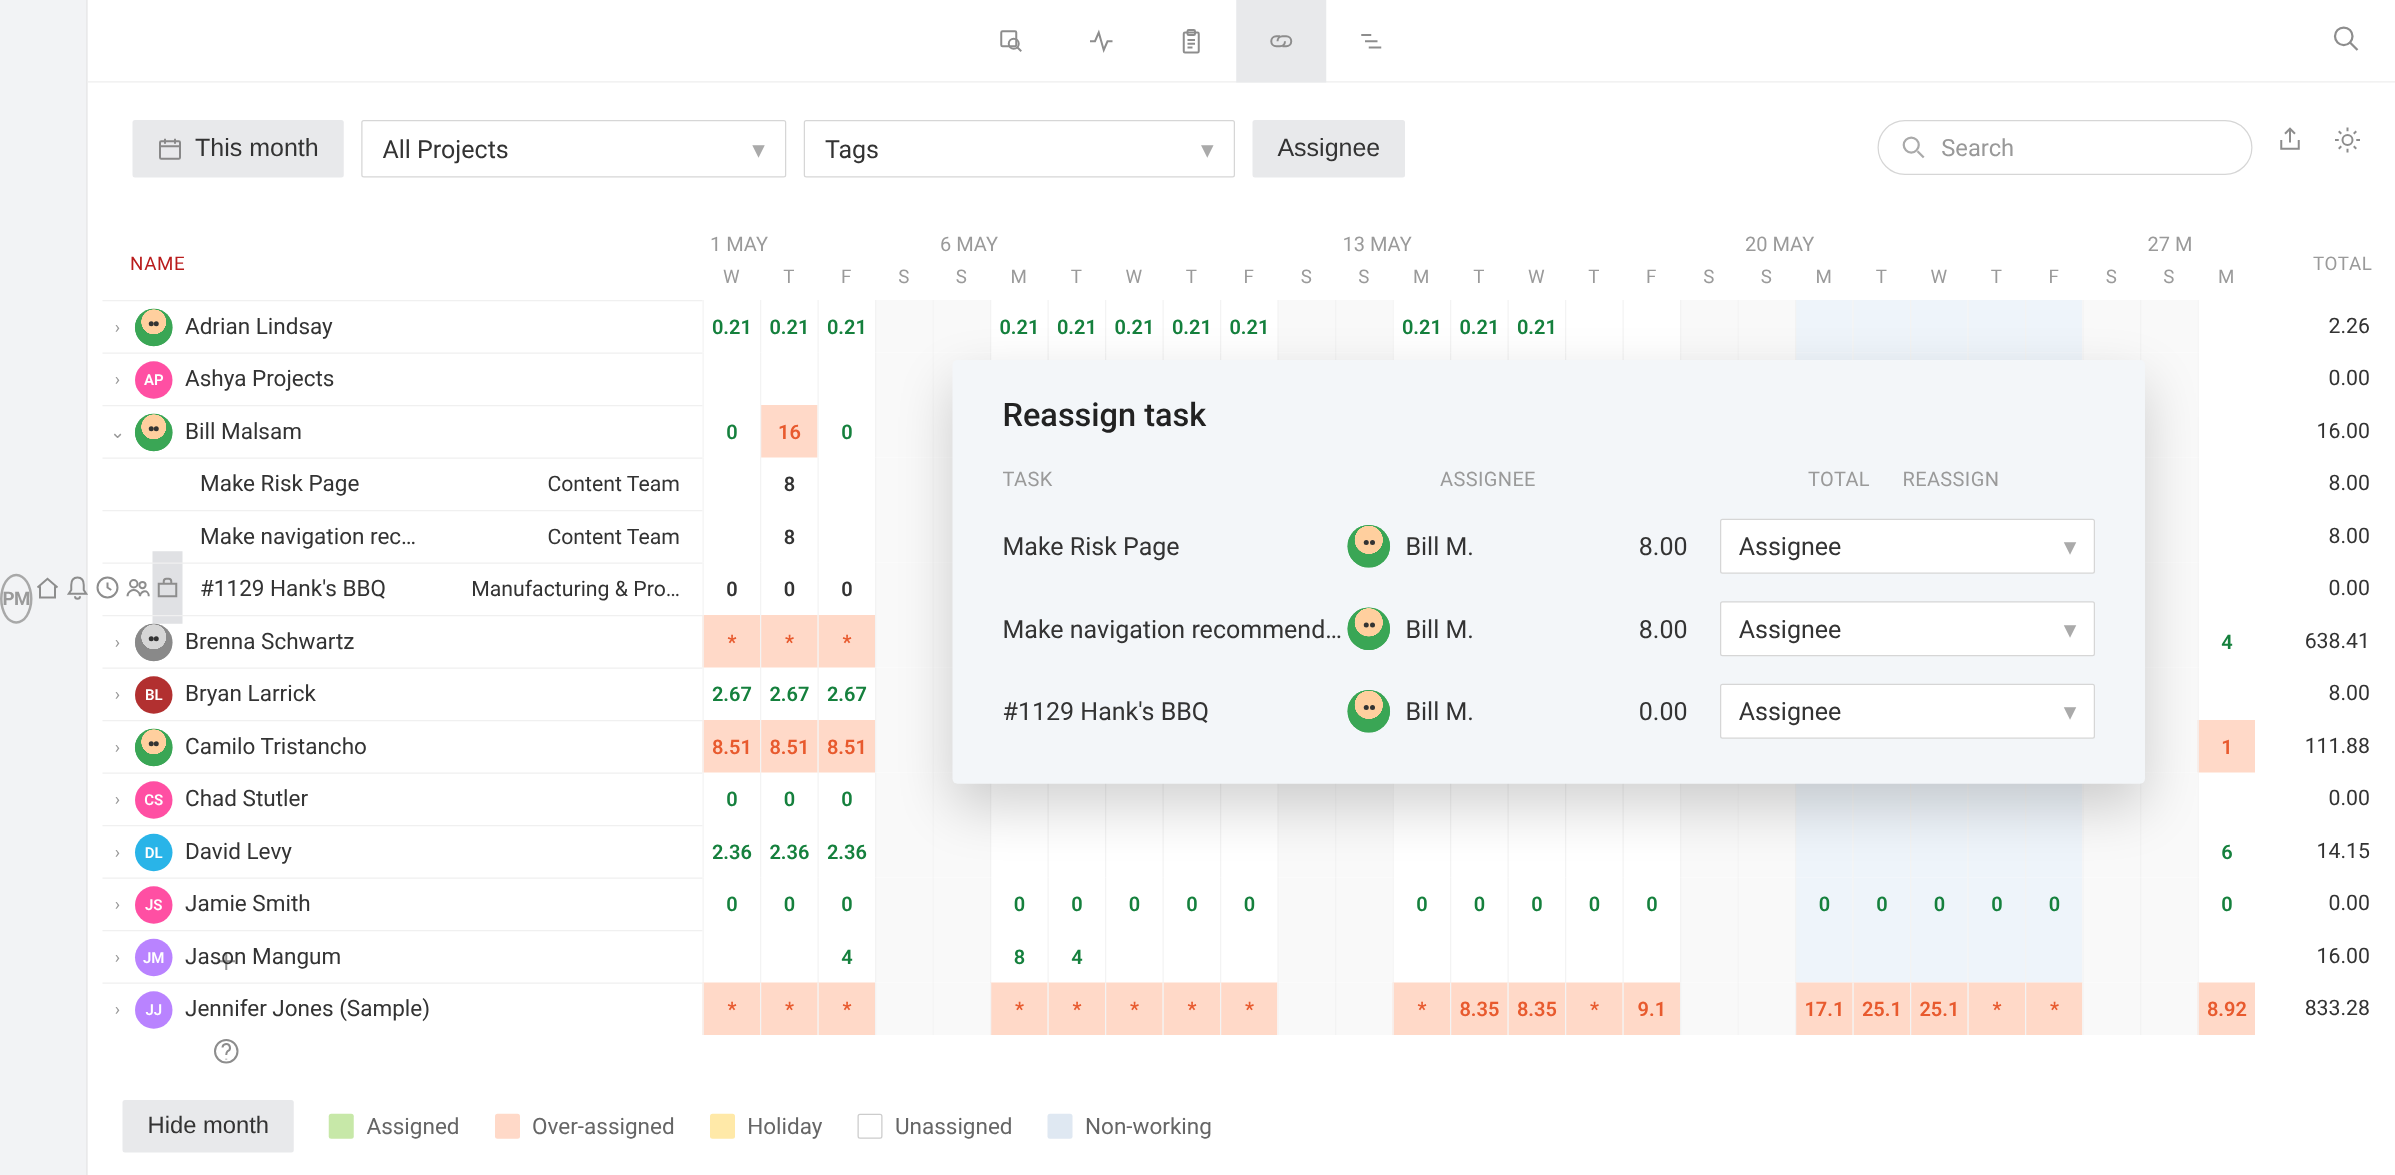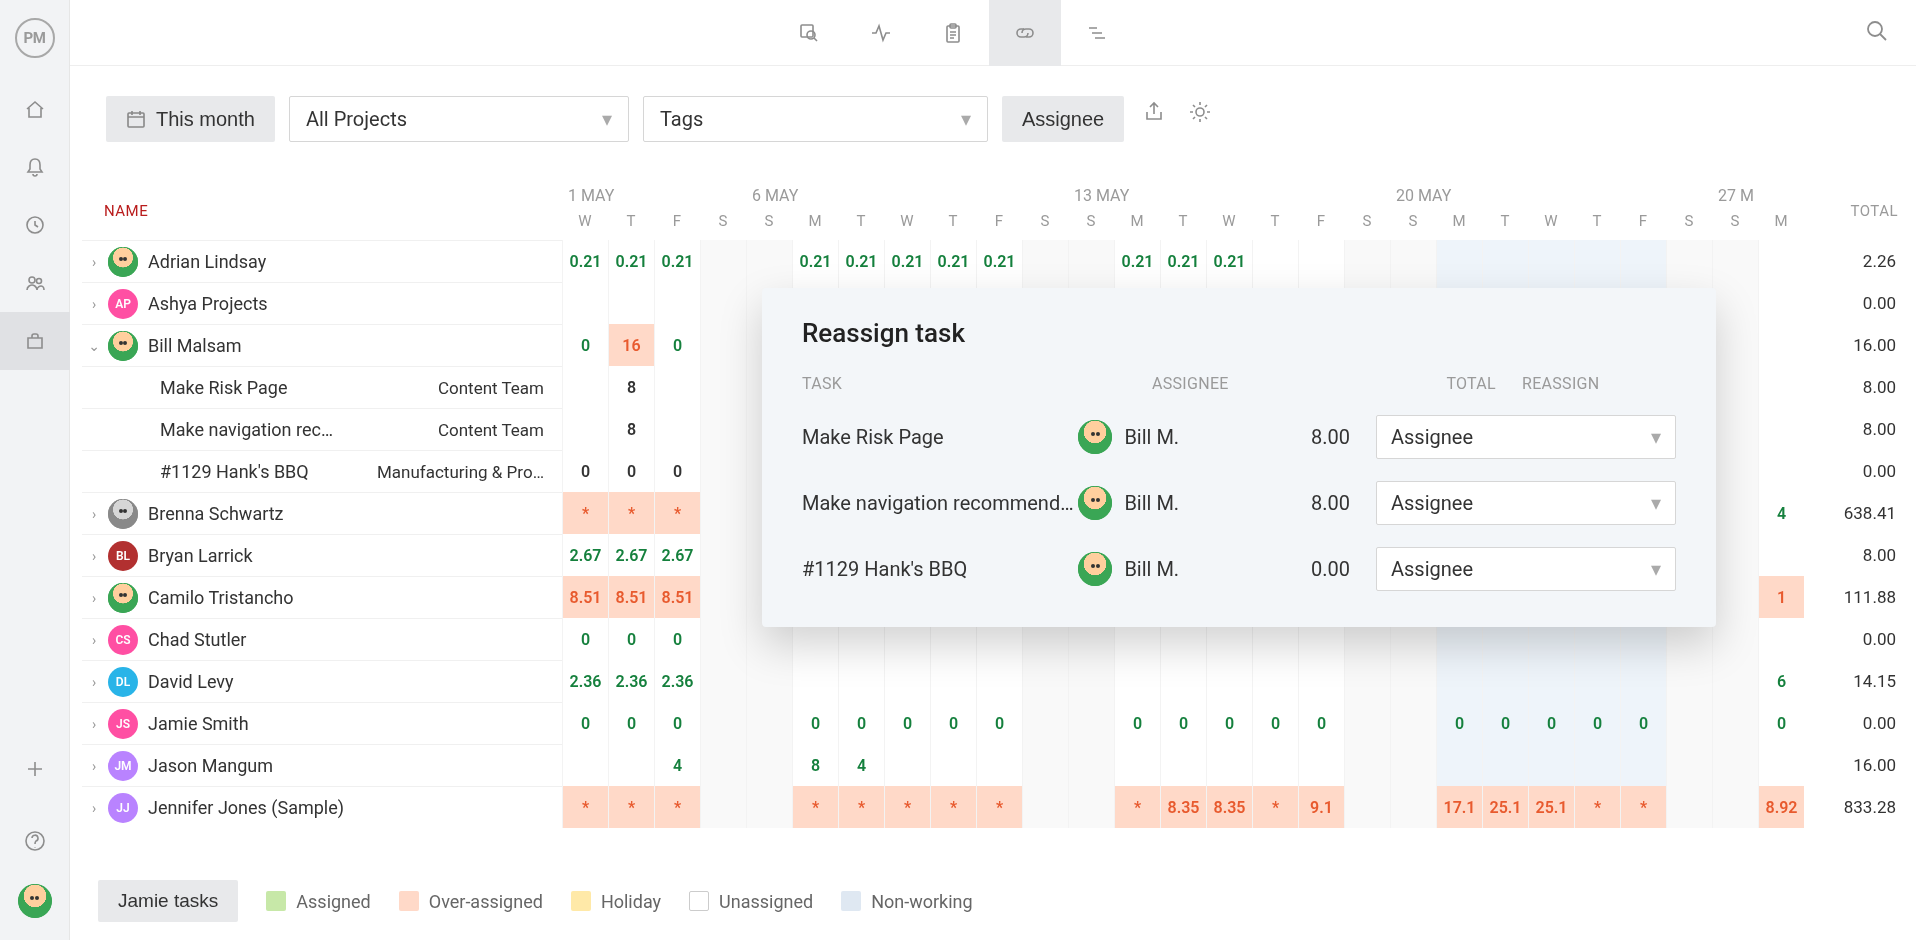--- a/index.html
+++ b/index.html
@@ -1,19 +1,19 @@
 <!DOCTYPE html>
 <html><head>
 <meta charset="utf-8">
 <style>
 * { box-sizing: border-box; margin:0; padding:0; }
 html,body { width:1916px; height:940px; font-family: -apple-system,BlinkMacSystemFont,"Segoe UI",Roboto,Arial,sans-serif; color:#333; background:#fff; overflow:hidden; }
 
 
-.rail { position:absolute; left:0; top:0; bottom:0; width:70px; background:#f2f3f5; border-right:1px solid #e6e6e6; display:flex; flex-direction:column; align-items:center; }
+.rail { position:absolute; left:0; top:0; bottom:0; width:70px; background:#f2f3f5; border-right:1px solid #e6e6e6; display:flex; align-items:center; }
 .rail .logo { width:40px; height:40px; border:2px solid #a8a8a8; border-radius:50%; margin-top:18px; display:flex; align-items:center; justify-content:center; color:#9a9a9a; font-weight:700; font-size:15px; letter-spacing:-0.5px; }
 .rail .spacer { height:22px; }
 .rail .itm { width:70px; height:58px; display:flex; align-items:center; justify-content:center; color:#8d8d8d; cursor:pointer; }
 .rail .itm.sel { background:#e0e1e4; }
 .rail .bottom { margin-top:auto; display:flex; flex-direction:column; align-items:center; gap:14px; padding-bottom:22px; }
 .rail .avatar-sm { width:34px; height:34px; border-radius:50%; background:#3aa655; display:flex; align-items:center; justify-content:center; overflow:hidden; }
 .rail svg, .topicons svg { stroke:#8d8d8d; stroke-width:1.6; fill:none; }
 
 
 .topbar { position:absolute; left:70px; right:0; top:0; height:66px; border-bottom:1px solid #eee; display:flex; align-items:center; }
@@ -197,20 +197,27 @@
       <span class="caret">▾</span>
   </div>
   <div class="drop tags">
     <span>Tags</span>
       <span class="caret">▾</span>
   </div>
   <button class="btn-grey">
       <span>Assignee</span>
     </button>
 
+  <div class="search-pill">
+    <svg width="20" height="20" stroke="#aaa" stroke-width="1.8" fill="none">
+        <circle cx="8" cy="8" r="6"></circle>
+        <path d="M13 13 L18 18"></path>
+      </svg>
+    <span>Search</span>
+  </div>
   <div class="tb-ico">
       <svg width="24" height="24" stroke="#8d8d8d" stroke-width="1.6" fill="none">
         <path d="M5 12 V19 H19 V12 M12 3 V14 M8 7 L12 3 L16 7"></path>
       </svg>
     </div>
   <div class="tb-ico">
       <svg width="26" height="26" stroke="#8d8d8d" stroke-width="1.6" fill="none">
         <circle cx="13" cy="13" r="4"></circle>
         <path d="M13 3 V6 M13 20 V23 M3 13 H6 M20 13 H23 M6 6 L8 8 M18 18 L20 20 M6 20 L8 18 M18 8 L20 6"></path>
       </svg>
@@ -760,21 +767,21 @@
         <div class="tot" style="top: 420px;">14.15</div>
         <div class="tot" style="top: 462px;">0.00</div>
         <div class="tot" style="top: 504px;">16.00</div>
         <div class="tot" style="top: 546px;">833.28</div>
       </div>
   </div>
 </div>
 
 <div class="footer">
   <button class="btn-grey" style="height:42px;font-size:19px;">
-      <span>Jamie tasks</span>
+      <span>Hide month</span>
     </button>
   <div id="legend" style="display:flex;gap:28px;">
       <div class="legend">
         <span class="sw" style="background: rgb(199, 232, 168);"></span>
         <span>Assigned</span>
       </div>
       <div class="legend">
         <span class="sw" style="background: rgb(255, 217, 200);"></span>
         <span>Over-assigned</span>
       </div>

